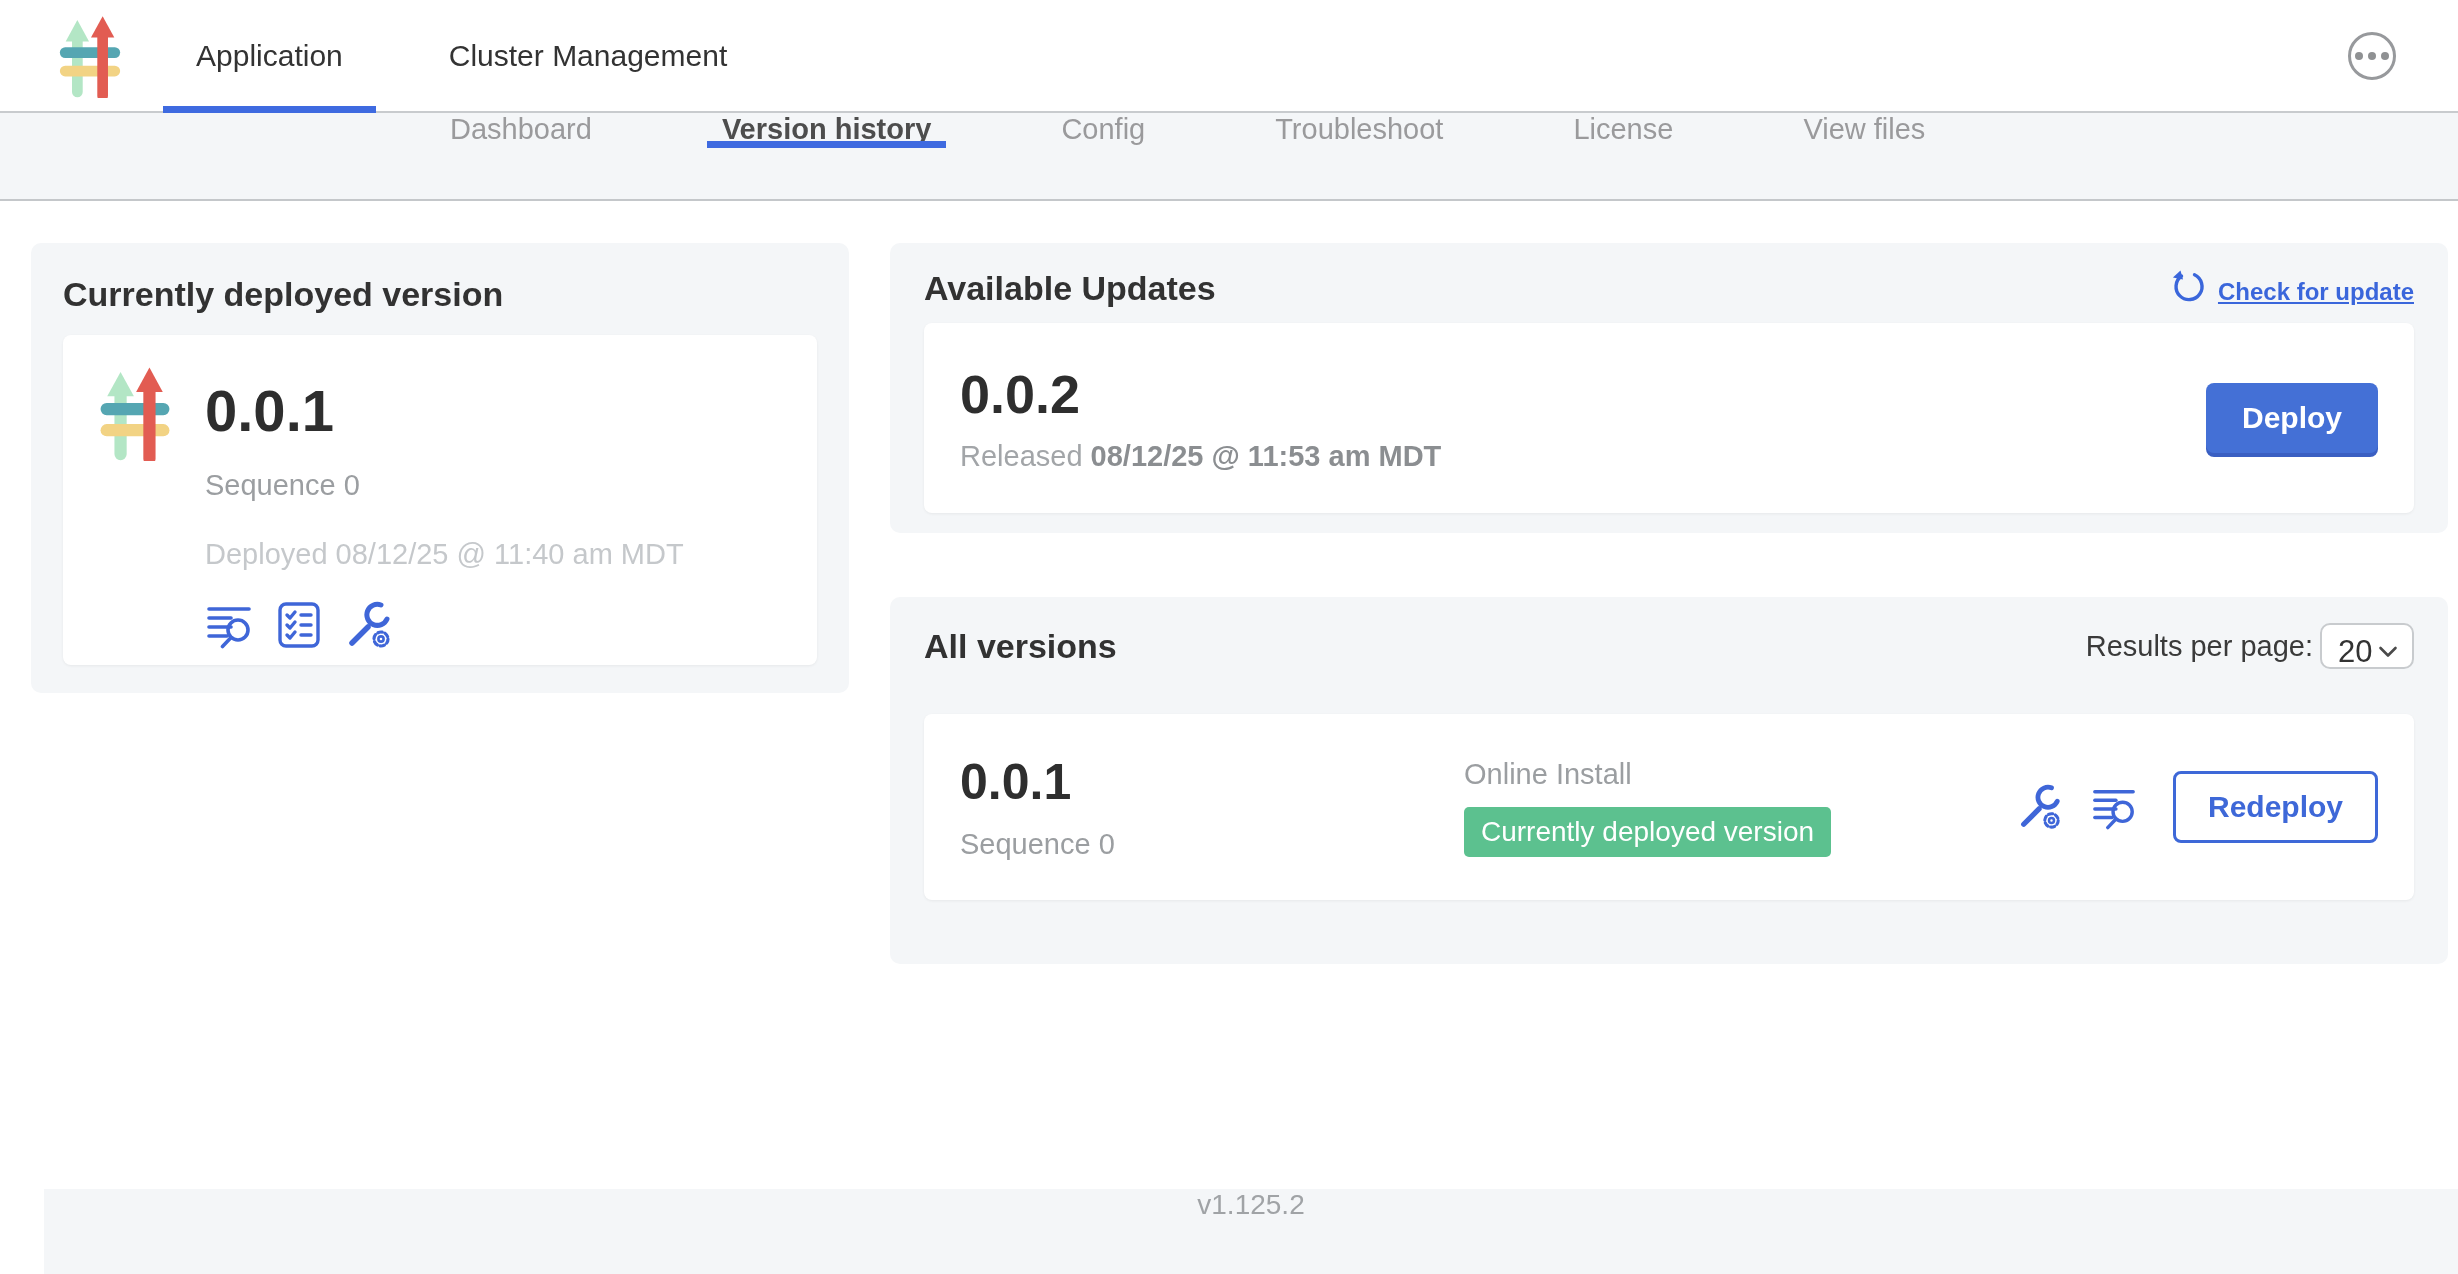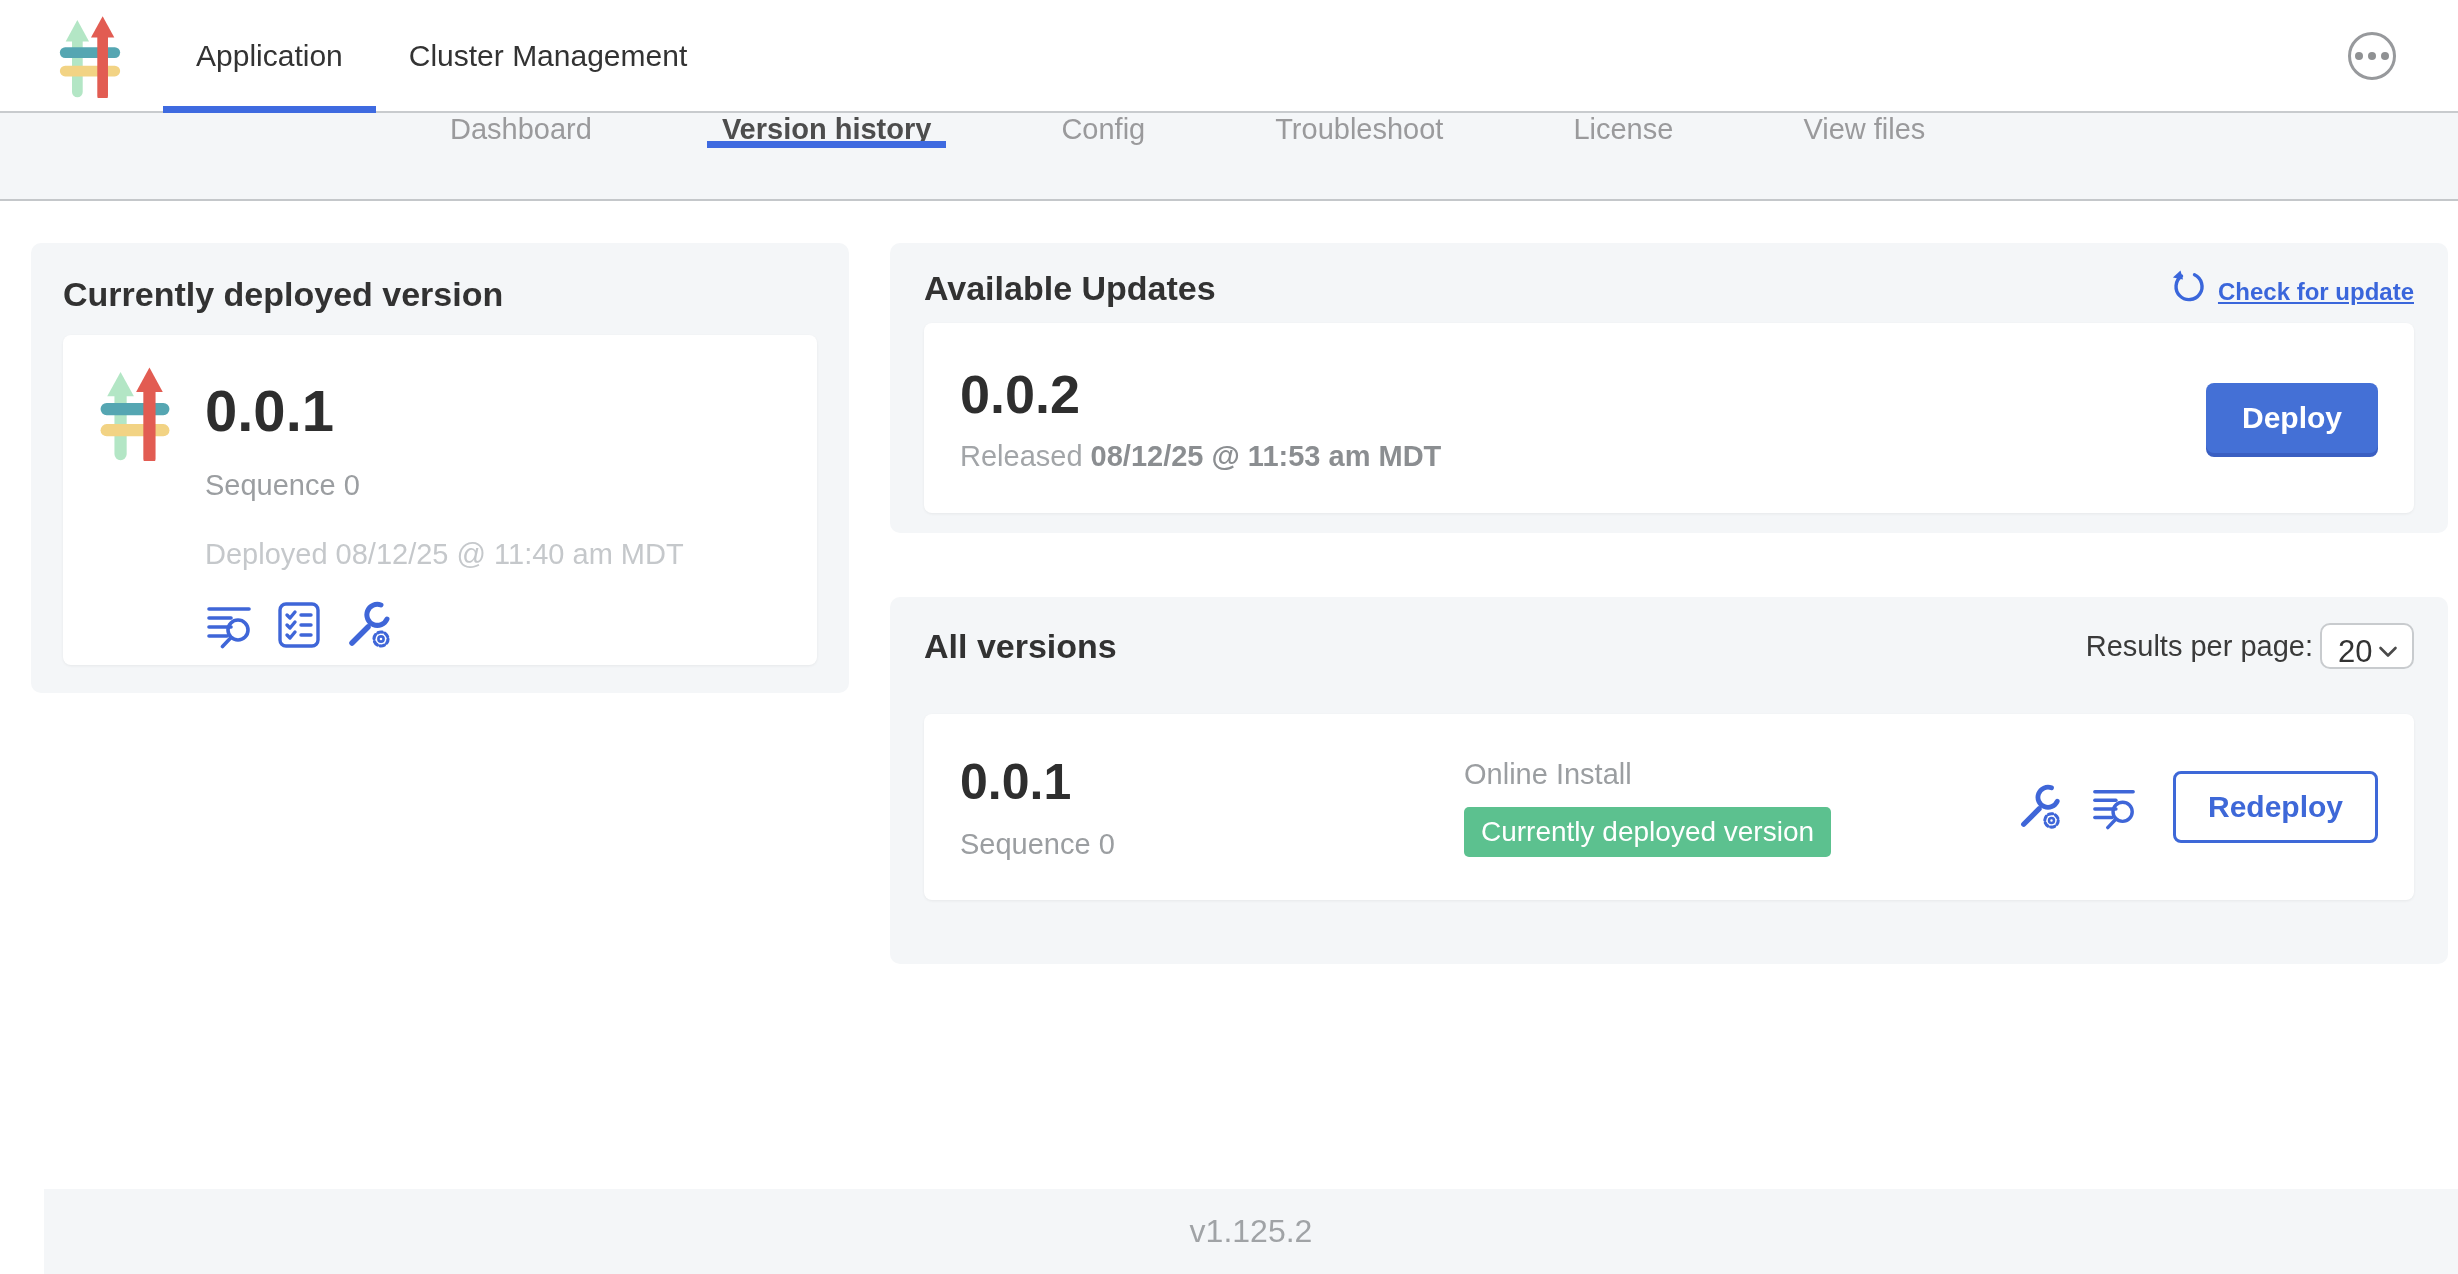--- a/index.html
+++ b/index.html
@@ -9,21 +9,21 @@
   }
   *{box-sizing:border-box;margin:0;padding:0;}
   body{
     width:2458px;height:1274px;overflow:hidden;background:#ffffff;
     font-family:"Liberation Sans","DejaVu Sans",sans-serif;color:#323232;
     display:flex;flex-direction:column;
   }
   
   .header{height:113px;background:#fff;border-bottom:2px solid #c8cbce;display:flex;align-items:stretch;padding-left:55px;flex:0 0 auto;}
   .header .logo{align-self:center;margin-right:38px;flex:0 0 auto;}
-  .top-tabs{display:flex;align-items:stretch;}
+  .top-tabs{display:flex;align-items:stretch;gap:40px;}
   .top-tab{position:relative;display:flex;align-items:center;padding:0 33px;font-size:30px;color:#333;cursor:pointer;}
   .top-tab.active::after{content:"";position:absolute;left:0;right:0;bottom:-2px;height:7px;background:var(--accent);}
   .overflow-btn{margin-left:auto;margin-right:62px;align-self:center;width:48px;height:48px;border-radius:50%;
     border:3px solid #97999c;display:flex;align-items:center;justify-content:center;gap:5px;background:#fff;cursor:pointer;flex:0 0 auto;}
   .overflow-btn i{width:8px;height:8px;border-radius:50%;background:#8f9193;display:block;}
   
   .subnav{height:88px;background:var(--bg-gray);border-bottom:2px solid #c4c7ca;display:flex;align-items:flex-start;padding-left:385px;flex:0 0 auto;}
   .subnav-item{position:relative;display:flex;align-items:center;padding:0 15px;margin:0 50px;font-size:29px;color:#9a9a9c;cursor:pointer;}
   .subnav-item.active{color:#4d4d4d;font-weight:bold;}
   .subnav-item.active::after{content:"";position:absolute;left:0;right:0;bottom:-2px;height:7px;background:var(--accent);}
@@ -66,22 +66,22 @@
   .version-row{height:186px;padding:28px 36px;display:grid;grid-template-columns:504px 1fr auto auto;align-items:center;}
   .ver-row-num{font-size:50px;font-weight:bold;color:#2e2e2e;line-height:56px;}
   .row-seq{font-size:29px;color:#9b9ea1;margin-top:18px;}
   .install-type{font-size:29px;color:#9b9ea1;}
   .badge{display:inline-block;margin-top:16px;background:var(--badge-green);color:#fff;font-size:28px;
     padding:9px 17px;border-radius:5px;}
   .row-icons{display:flex;align-items:center;gap:28px;margin-right:36px;color:var(--icon-blue);}
   .btn-outline{background:#fff;color:var(--outline-blue);border:3px solid var(--outline-blue);border-radius:8px;
     font-size:30px;font-weight:bold;padding:16px 32px;cursor:pointer;font-family:inherit;}
   
-  .footer{height:85px;background:var(--bg-gray);display:flex;align-items:center;justify-content:center;
-    font-size:32px;color:#a0a3a6;flex:0 0 auto;margin-left:44px;}
+  .footer{height:85px;background:var(--bg-gray);display:flex;justify-content:center;
+    font-size:28px;color:#a0a3a6;flex:0 0 auto;margin-left:44px;}
   svg{display:block;}
 </style>
 </head>
 <body>
 
 <div class="header">
   <span class="logo">
     <svg width="70" height="84" viewBox="0 0 72 86">
       <line x1="23" y1="80" x2="23" y2="24" stroke="var(--logo-green)" stroke-width="11" stroke-linecap="round"></line>
       <polygon points="23,6 11,28 35,28" fill="var(--logo-green)"></polygon>

